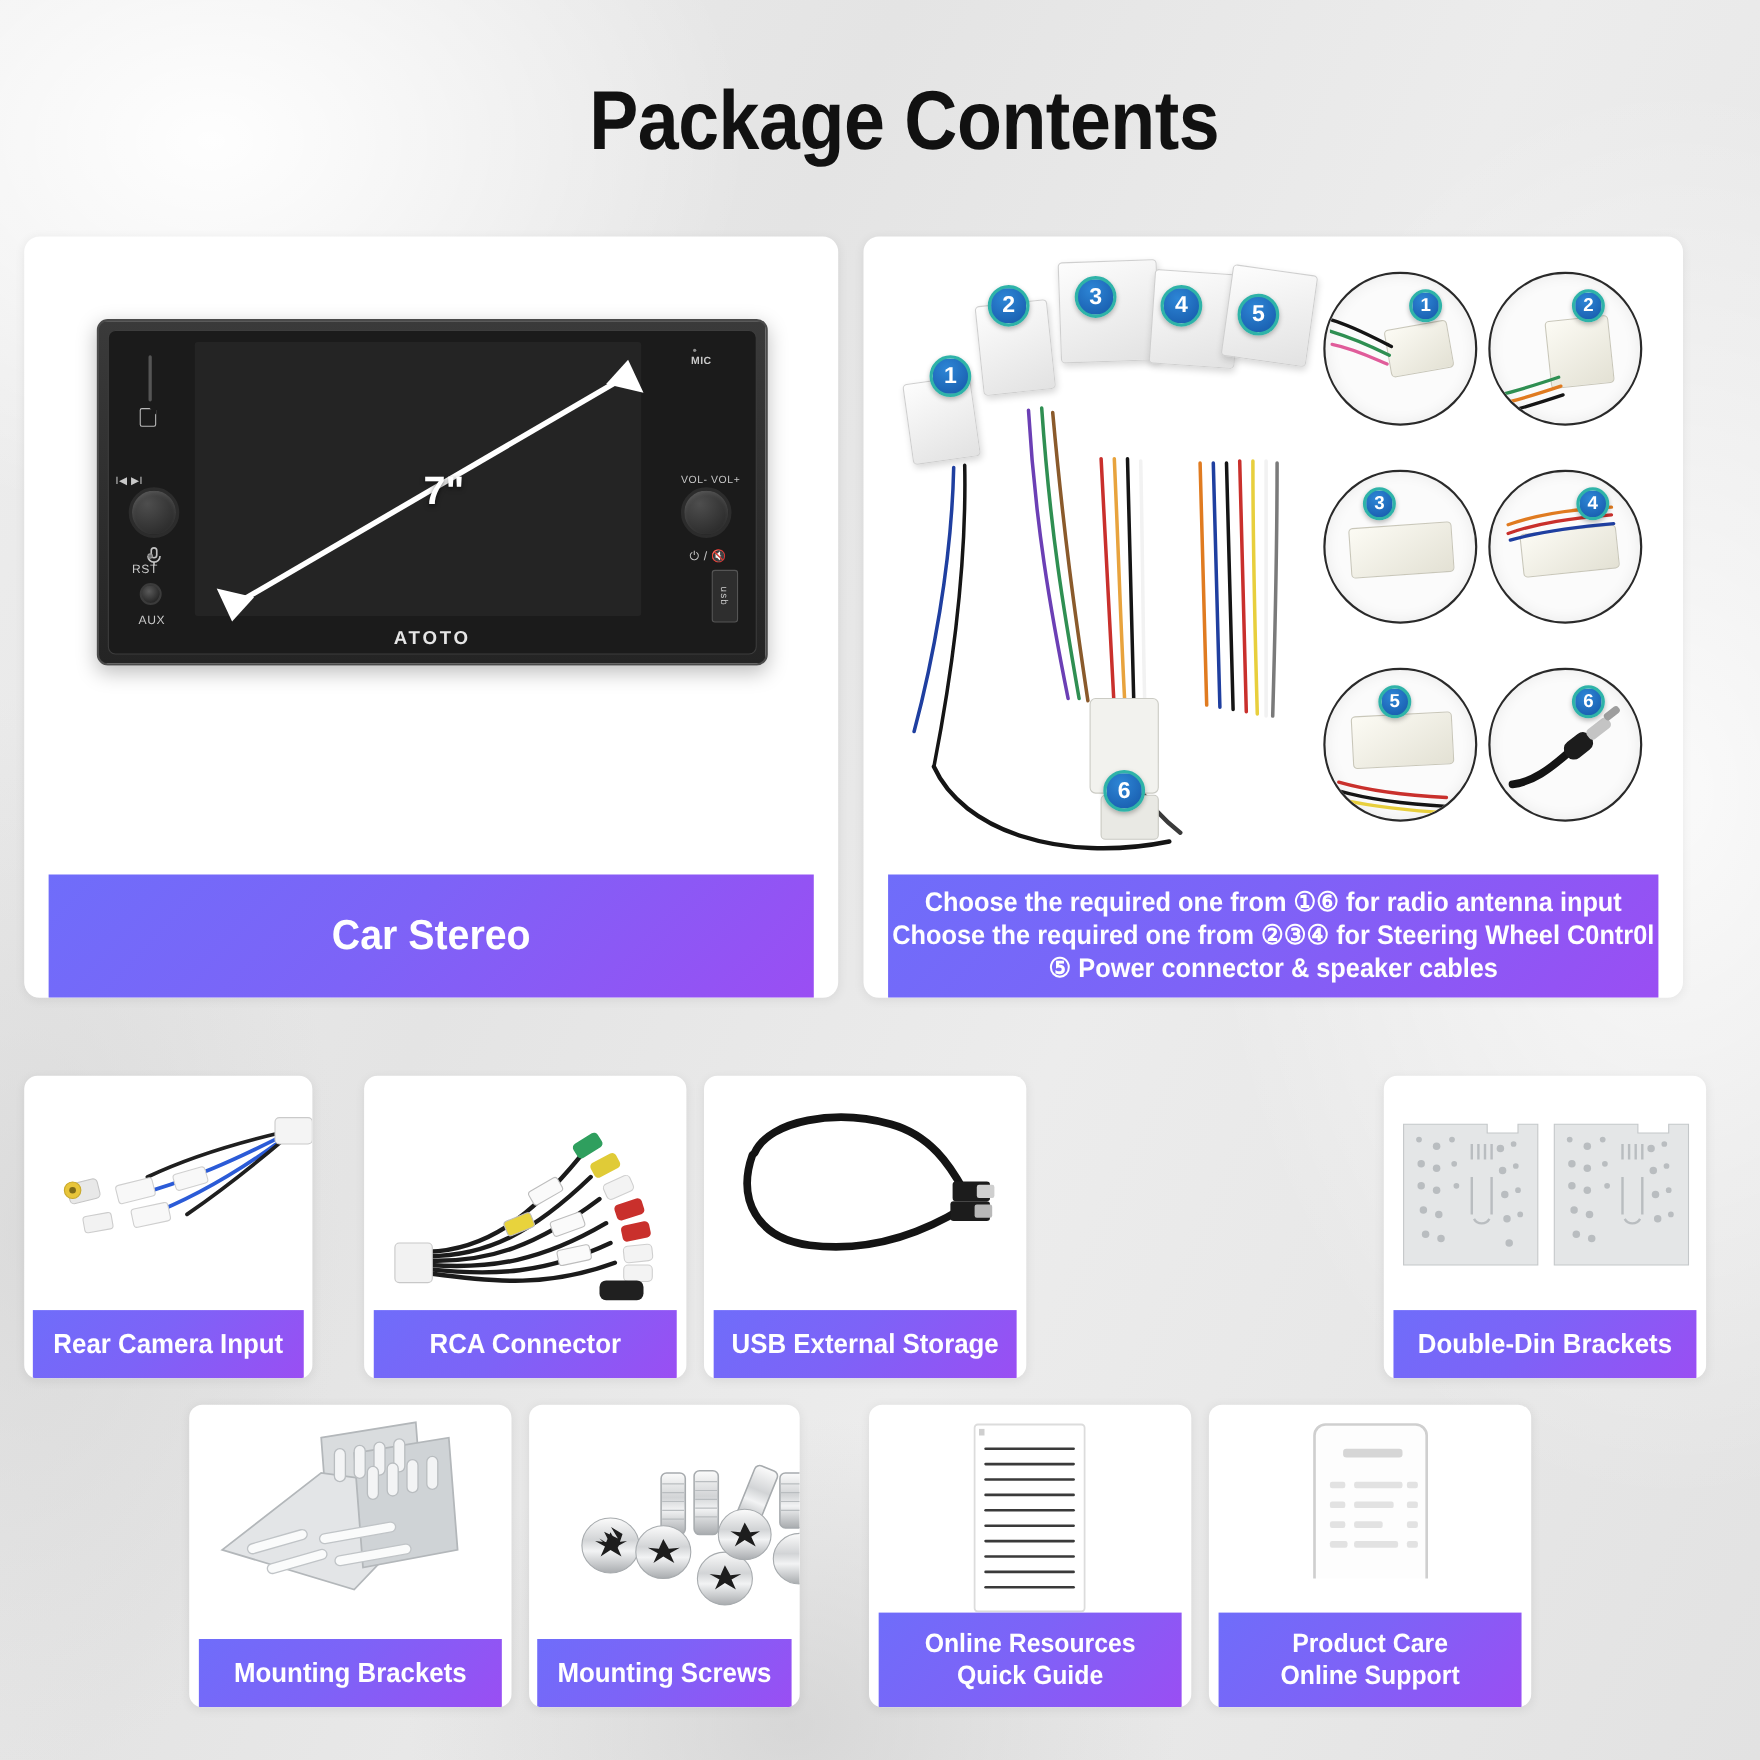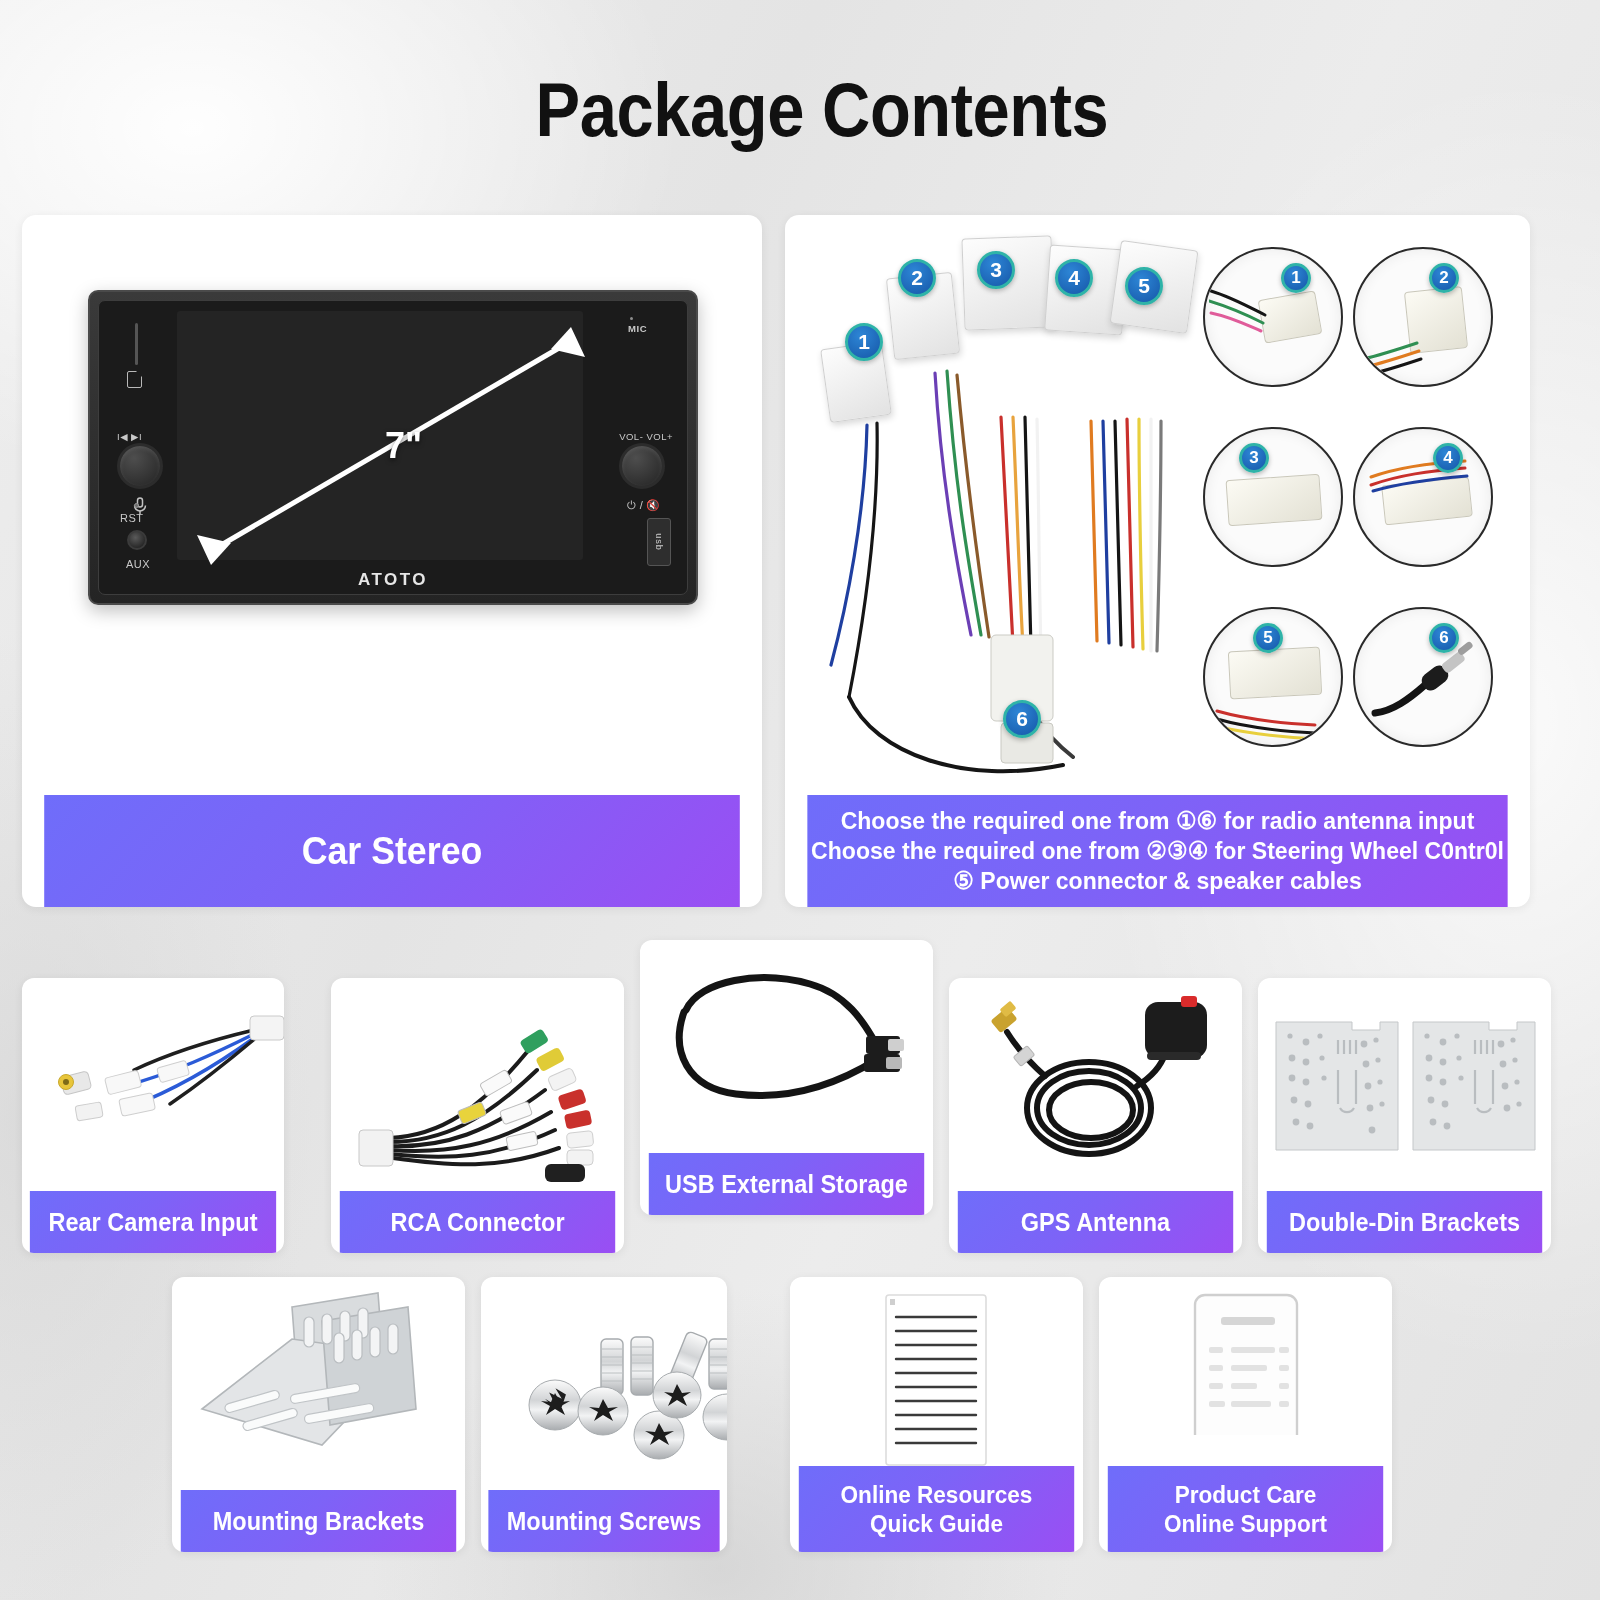--- a/index.html
+++ b/index.html
@@ -179,21 +179,21 @@
   }
 
   
   .mini { border-radius: 12px; }
   .mini .caption { height: 62px; font-size: 25px; }
   .mini.two-line .caption { height: 86px; font-size: 24px; }
 
   
   #card-rearcam { left: 22px;   top: 978px; width: 262px; height: 275px; }
   #card-rca     { left: 331px;  top: 978px; width: 293px; height: 275px; }
-  #card-usb     { left: 640px;  top: 940px; width: 293px; height: 275px; }
+  #card-usb     { left: 640px;  top: 978px; width: 293px; height: 275px; }
   #card-gps     { left: 949px;  top: 978px; width: 293px; height: 275px; }
   #card-brk     { left: 1258px; top: 978px; width: 293px; height: 275px; }
   
   #card-mbrk  { left: 172px;  top: 1277px; width: 293px; height: 275px; }
   #card-mscr  { left: 481px;  top: 1277px; width: 246px; height: 275px; }
   #card-guide { left: 790px;  top: 1277px; width: 293px; height: 275px; }
   #card-care  { left: 1099px; top: 1277px; width: 293px; height: 275px; gap: 31px; }
 
   svg { display: block; }
 </style>
@@ -208,21 +208,21 @@
 
   <div class="card" id="card-stereo">
     <div class="card-media">
 
       <div class="stereo">
         <div class="stereo-inner">
 
           <div class="sd-slot"></div>
           <div class="sd-icon"></div>
 
-          <div class="lbl small" style="left:18px; top:130px;">I◀ ▶I</div>
+          <div class="lbl small" style="left:6px; top:130px;">I◀ ▶I</div>
           <div class="knob left"></div>
 
           <svg style="position:absolute; left:33px; top:196px;" width="16" height="18" viewBox="0 0 16 18">
             <rect x="5.5" y="1" width="5" height="9" rx="2.5" fill="none" stroke="#c2c2c2" stroke-width="1.5"></rect>
             <path d="M2.5 8.5a5.5 5.5 0 0 0 11 0" fill="none" stroke="#c2c2c2" stroke-width="1.5"></path>
             <line x1="8" y1="14" x2="8" y2="17" stroke="#c2c2c2" stroke-width="1.5"></line>
           </svg>
 
           <div class="rst-dot"></div>
           <div class="lbl" style="left:21px; bottom:70px;">RST</div>
@@ -446,40 +446,20 @@
         <rect x="248" y="99" width="16" height="12" rx="2" fill="#cfcfcf"></rect>
         <rect x="224" y="114" width="36" height="18" rx="3" fill="#1c1c1c"></rect>
         <rect x="246" y="117" width="16" height="12" rx="2" fill="#b8b8b8"></rect>
       </svg>
     </div>
     <div class="caption">
       <span>USB External Storage</span>
     </div>
   </div>
 
-  <div class="card mini" id="card-gps">
-    <div class="card-media">
-      <svg width="293" height="213" viewBox="0 0 293 213">
-        <ellipse cx="140" cy="130" rx="62" ry="46" fill="none" stroke="#141414" stroke-width="6"></ellipse>
-        <ellipse cx="140" cy="130" rx="52" ry="37" fill="none" stroke="#141414" stroke-width="6"></ellipse>
-        <ellipse cx="142" cy="132" rx="42" ry="28" fill="none" stroke="#141414" stroke-width="6"></ellipse>
-        <path d="M96 98 C 80 84, 68 70, 58 54" fill="none" stroke="#141414" stroke-width="6" stroke-linecap="round"></path>
-        <path d="M188 108 C 204 98, 212 88, 216 76" fill="none" stroke="#141414" stroke-width="6" stroke-linecap="round"></path>
-        <rect x="44" y="34" width="22" height="16" rx="3" transform="rotate(-40 55 42)" fill="#c9a22e"></rect>
-        <rect x="52" y="26" width="14" height="10" rx="2" transform="rotate(-40 59 31)" fill="#e0bb45"></rect>
-        <rect x="66" y="72" width="18" height="12" rx="2" transform="rotate(-40 75 78)" fill="#d4d4d4" stroke="#b4b4b4"></rect>
-        <rect x="196" y="24" width="62" height="56" rx="13" fill="#1c1c1c"></rect>
-        <rect x="232" y="18" width="16" height="11" rx="3" fill="#d92b2b"></rect>
-        <rect x="198" y="74" width="54" height="8" rx="4" fill="#2a2a2a"></rect>
-      </svg>
-    </div>
-    <div class="caption">
-      <span>GPS Antenna</span>
-    </div>
-  </div>
 
   <div class="card mini" id="card-brk">
     <div class="card-media">
       <svg width="293" height="213" viewBox="0 0 293 213">
         <g>
           <path d="M18 44 H 94 V 52 H 122 V 44 H 140 V 172 H 18 Z" fill="#e4e6e7" stroke="#c4c7c9"></path>
           <g fill="#b9bdc0">
             <circle cx="32" cy="58" r="2.6"></circle>
               <circle cx="48" cy="64" r="3.4"></circle>
               <circle cx="62" cy="58" r="2.6"></circle>

